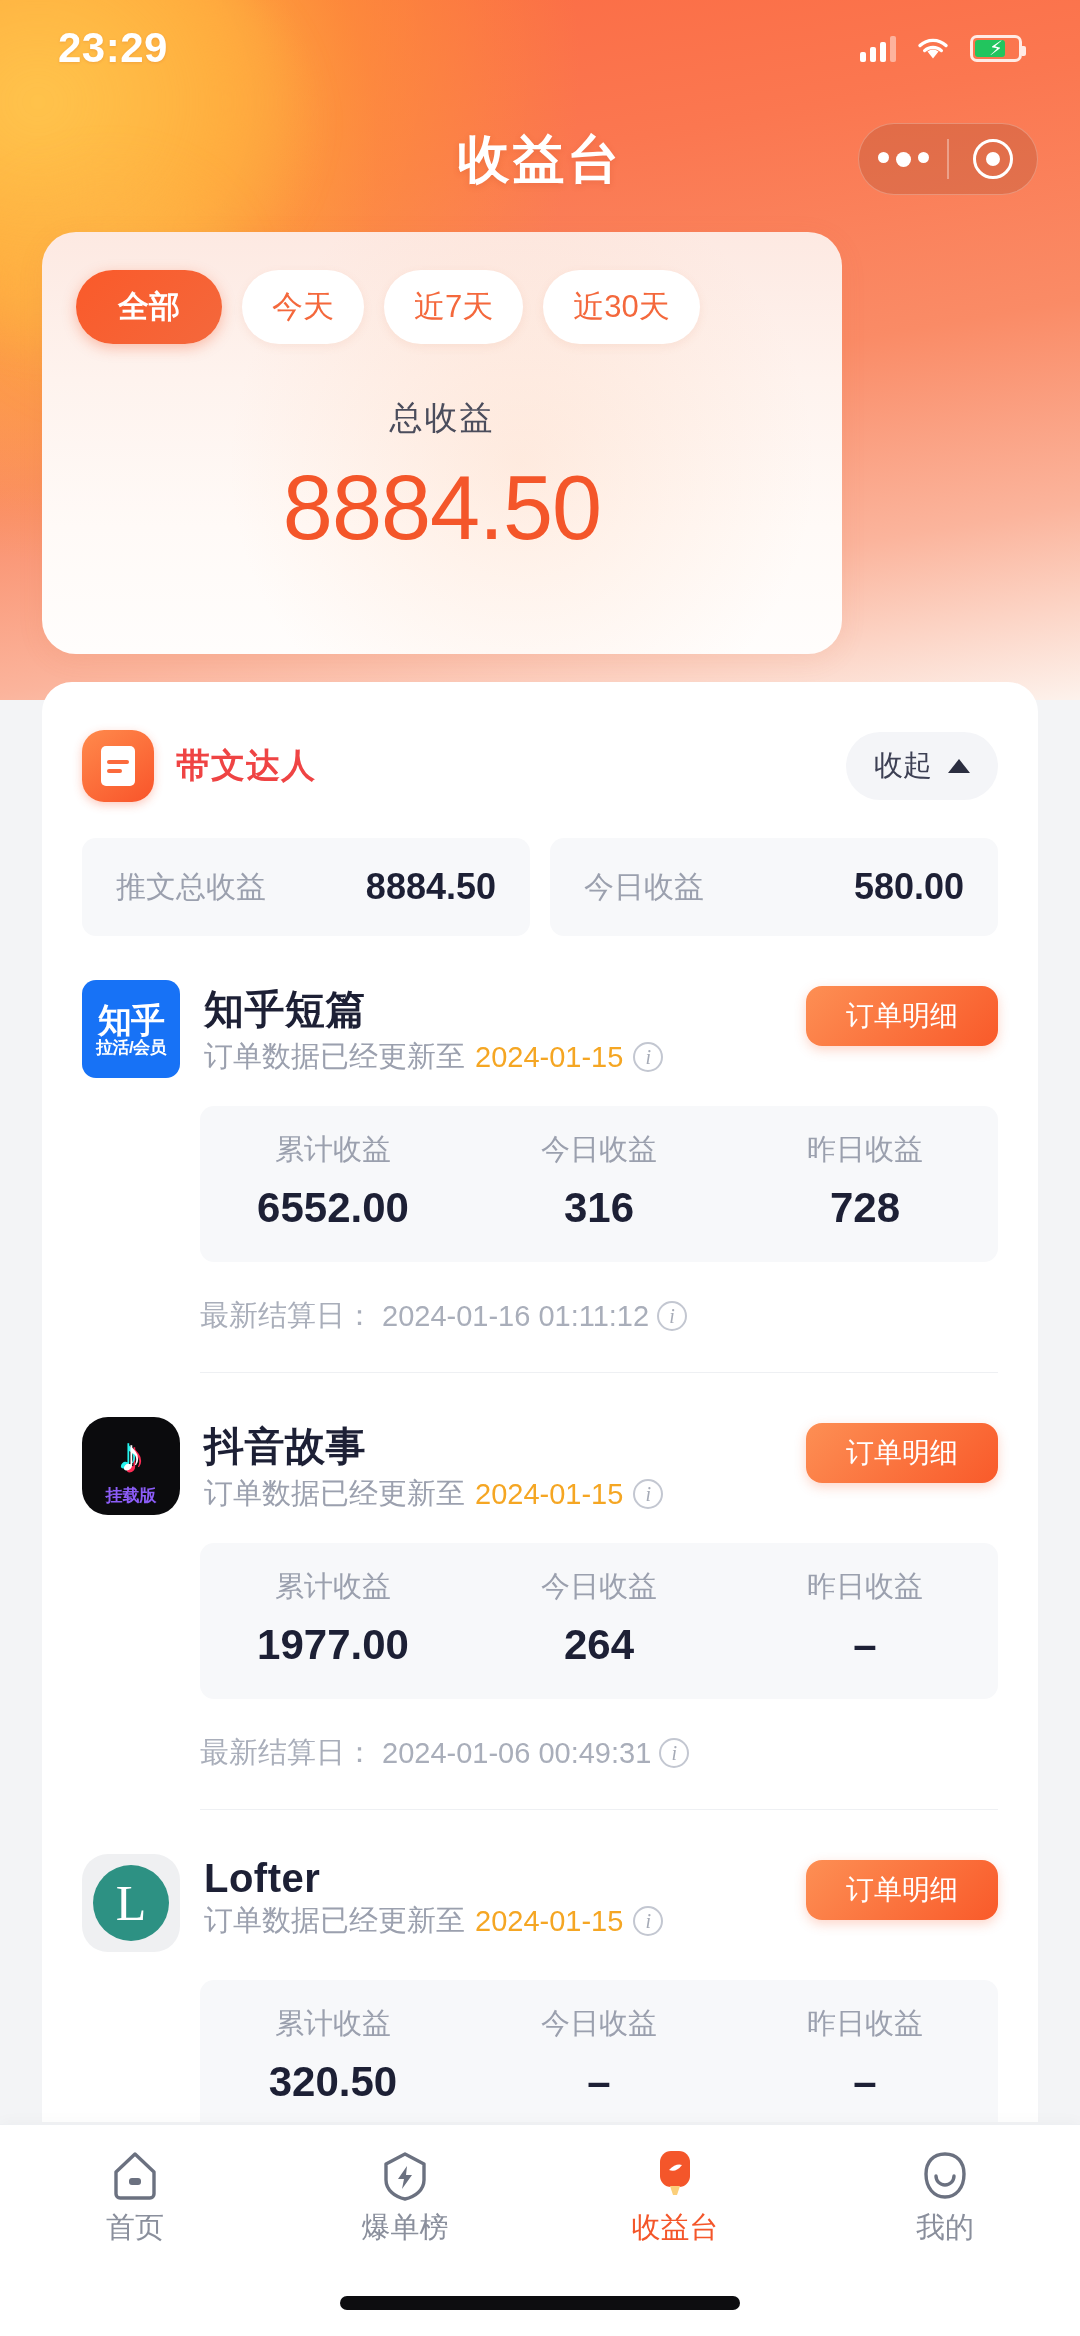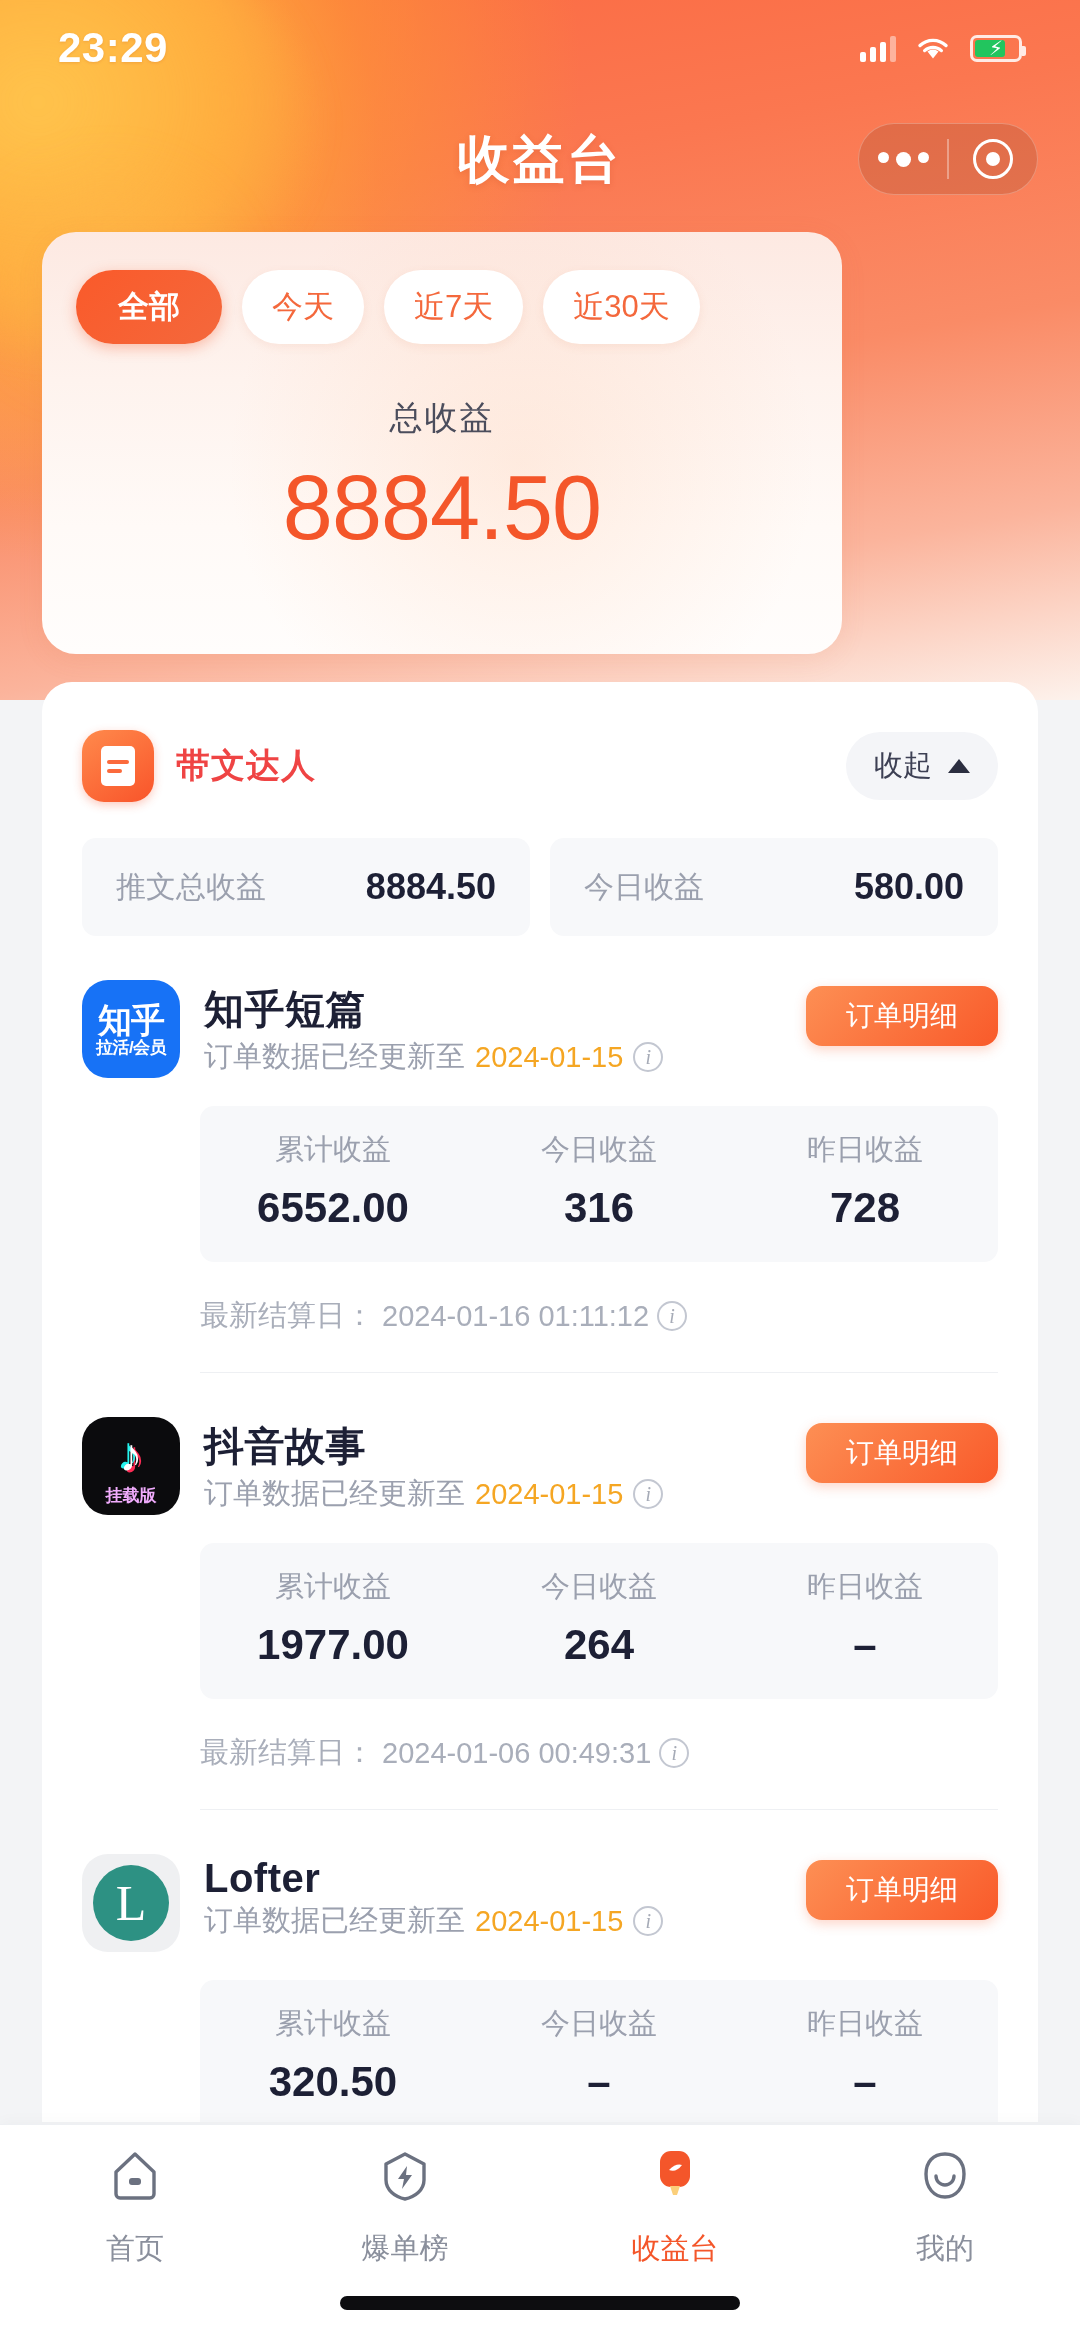--- a/index.html
+++ b/index.html
@@ -162,27 +162,27 @@
     padding:0 34px;
   }
   .twostat .k{ font-size:30px; color:#9ba0ae; }
   .twostat .v{ font-size:36px; color:#1d2035; font-weight:600; }
 
   
   .plat{ padding:0 40px; }
   .plat-head{ display:flex; align-items:flex-start; gap:24px; padding-top:44px; position:relative;}
   .plat-ic{ width:98px;height:98px;border-radius:26px;flex:0 0 98px;
     display:flex;align-items:center;justify-content:center;overflow:hidden;position:relative;}
-  .ic-zhihu{ background:#1772f6; flex-direction:column; gap:2px; }
+  .ic-zhihu{ background:#1772f6; flex-direction:column; gap:2px;border-radius:14px; }
   .ic-zhihu .t1{ color:#fff;font-size:34px;font-weight:800;letter-spacing:-1px;line-height:1; }
   .ic-zhihu .t2{ color:#fff;font-size:17px;font-weight:700;line-height:1;letter-spacing:-.5px;}
   .ic-dy{ background:#0b0b0d; flex-direction:column; }
   .ic-dy .note{ font-size:46px;color:#fff;line-height:1;margin-top:6px;
     text-shadow:-3px -2px 0 #25f4ee, 3px 2px 0 #fe2c55;}
-  .ic-dy .t2{ color:#f0abfc;font-size:17px;font-weight:700;margin-top:6px;}
+  .ic-dy .t2{ color:#8b5cf6;font-size:17px;font-weight:700;margin-top:6px;}
   .ic-lofter{ background:#eff0f2; }
   .ic-lofter .circ{ width:76px;height:76px;border-radius:50%;background:#2d9183;
     display:flex;align-items:center;justify-content:center;}
   .ic-lofter .circ span{ color:#fff;font-size:50px;font-weight:300;line-height:1;font-family:"Liberation Serif",serif;}
   .plat-info{ flex:1; padding-top:2px; }
   .plat-name{ font-size:40px;font-weight:700;color:#1d2035;letter-spacing:.5px; }
   .plat-sub{ font-size:29px; color:#9ba0ae; display:flex;align-items:center;gap:10px;}
   .plat-sub .date{ color:#f5a623; }
   .info-i{
     width:30px;height:30px;border-radius:50%;border:2px solid #c3c7d1;
@@ -211,21 +211,21 @@
   }
   .sep{ height:1px;background:#eef0f3;margin:36px 0 0 118px; }
 
   
   .tabbar{
     position:absolute; left:0; bottom:0; width:1080px; height:212px;
     background:#fff; border-top:1px solid #eef0f3;
     display:flex; align-items:flex-start; padding-top:22px;
     box-shadow:0 -2px 14px rgba(0,0,0,.03);
   }
-  .tb{ flex:1; display:flex;flex-direction:column;align-items:center;gap:24px; }
+  .tb{ flex:1; display:flex;flex-direction:column;align-items:center;gap:3px; }
   .tb .lbl{ font-size:29px; color:#8a8f9c; }
   .tb.on .lbl{ color:#f4562a; }
   .tb .ico{ width:58px;height:58px;display:flex;align-items:center;justify-content:center;}
   .homeind{
     position:absolute;left:50%;transform:translateX(-50%);bottom:26px;
     width:400px;height:14px;border-radius:8px;background:#0d0d10;
   }
 </style>
 </head>
 <body>

